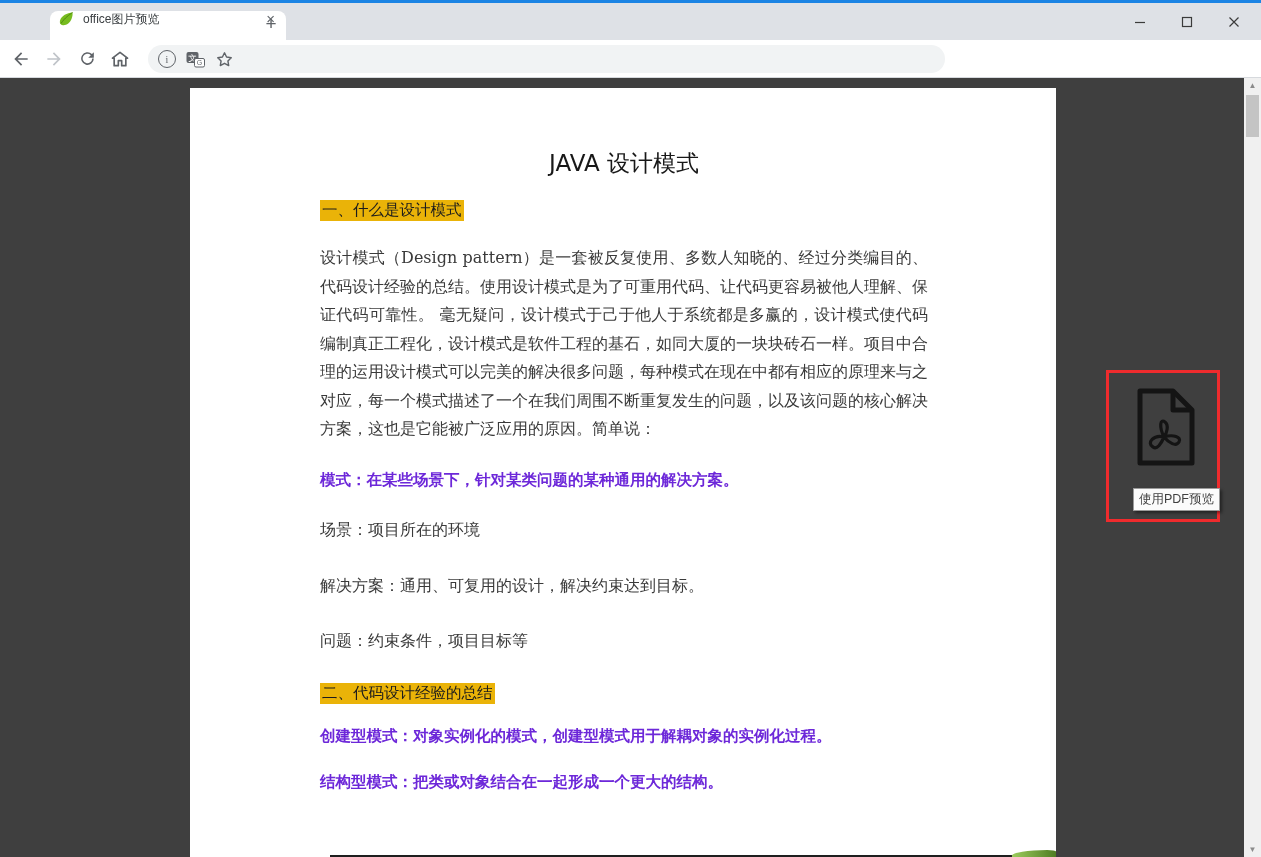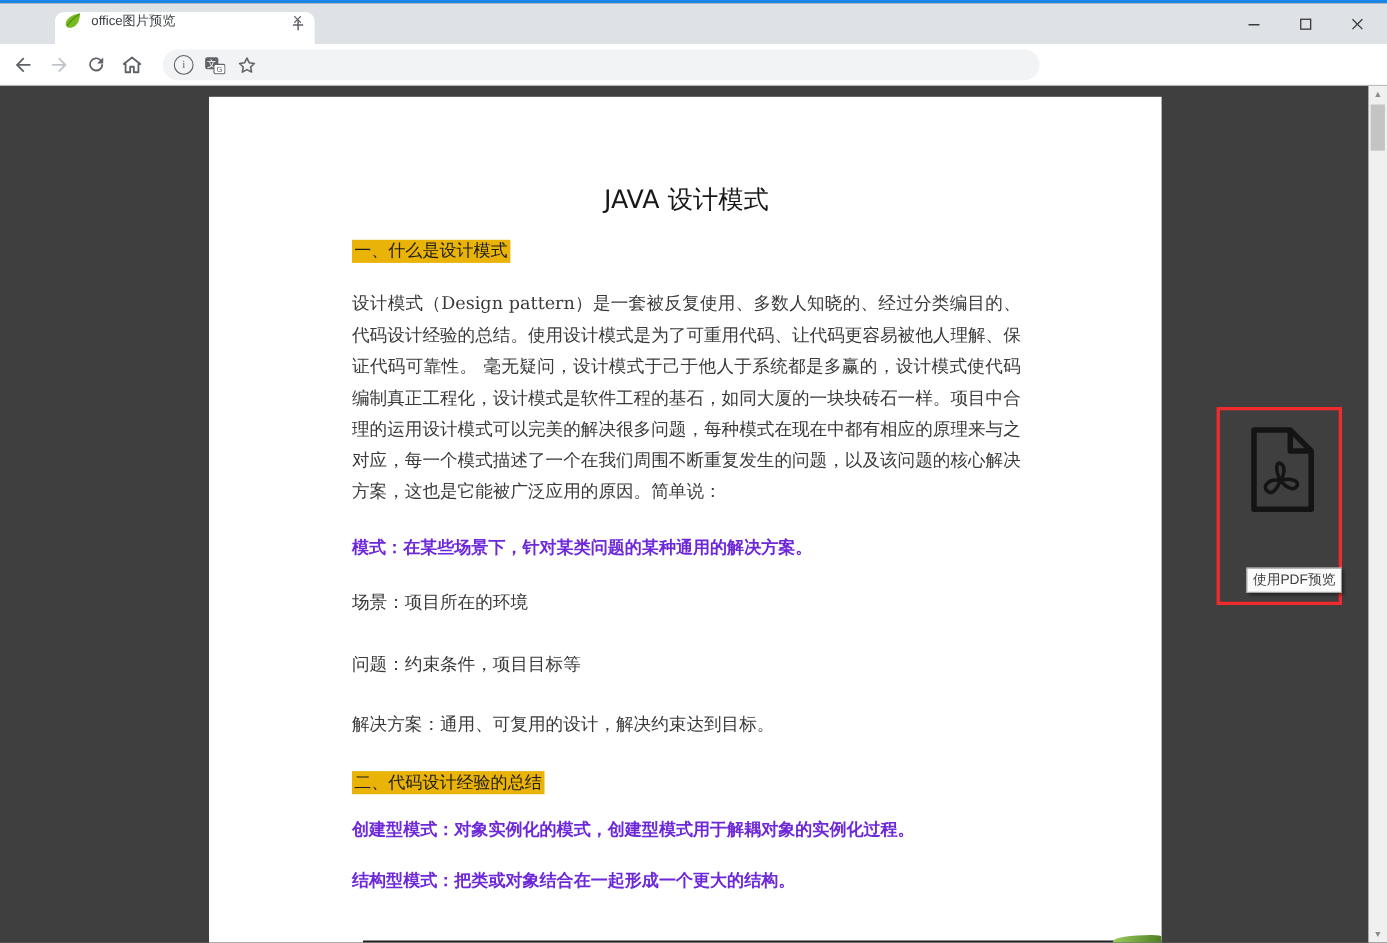--- a/index.html
+++ b/index.html
@@ -42,35 +42,35 @@
   .cloud-tile{width:22px;height:22px;border-radius:5px;background:#eef4fb;display:flex;
               align-items:center;justify-content:center;}
   .divider{width:1px;height:20px;background:#d0d3d8;}
   .avatar{width:26px;height:26px;border-radius:50%;background:#96756a;color:#fff;font-size:9px;
           display:flex;align-items:center;justify-content:center;letter-spacing:0;}
   .menu-dots{color:#5f6368;font-size:16px;padding:0 4px;line-height:16px;}
 
   
   .content{position:absolute;top:78px;left:0;right:0;bottom:0;background:#3f3f3f;overflow:hidden;}
   .page{position:absolute;left:190px;top:10px;width:866px;bottom:0;background:#fff;
-        padding:78px 128px 0 130px;box-sizing:border-box;overflow:hidden;}
+        padding:60px 128px 0 130px;box-sizing:border-box;overflow:hidden;}
   .doc-title{margin:0 0 21px;text-align:center;font-family:"DejaVu Sans",sans-serif;
              font-size:23px;font-weight:500;color:#181818;}
   .heading-row{margin:0 0 23px;}
   .hl{display:inline-block;background:#eab308;color:#1c1c1c;padding:1px 2px;
       font:15.5px/1.25 "DejaVu Serif",serif;text-align:center;}
   p.body{margin:0 0 27px;font:16px/28.5px "DejaVu Serif",serif;color:#3a3a3a;text-align:justify;}
   p.bold{margin:0 0 27px;font-family:"DejaVu Sans",sans-serif;font-weight:bold;
          font-size:15.5px;line-height:1.2;color:#6d28d9;}
   .img-top-line{position:absolute;bottom:0;left:140px;right:0;height:2px;background:#1e1e1e;}
   .green-sliver{position:absolute;bottom:0;right:0;width:44px;height:7px;
                 background:linear-gradient(90deg,#9ccc5d,#4f7d22);border-radius:80% 20% 0 0;}
 
   
-  .pdf-btn{position:absolute;left:1106px;top:292px;width:114px;height:180px;
+  .pdf-btn{position:absolute;left:1106px;top:292px;width:114px;height:152px;
            border:3px solid #ef2b2d;box-sizing:border-box;cursor:pointer;}
   .pdf-icon{display:block;margin:14px auto 0;}
   .pdf-label{position:absolute;left:24px;bottom:8px;background:#fbfbfb;border:1px solid #9a9a9a;
              box-shadow:2px 2px 3px rgba(0,0,0,.45);font-size:12.5px;color:#3f3f3f;
              padding:2px 5px;white-space:nowrap;}
 
   
   .scrollbar{position:absolute;right:0;top:0;bottom:0;width:17px;background:#f0f0f0;}
   .sb-arrow{position:absolute;left:0;width:17px;height:15px;color:#8b8b8b;font-size:8px;
             display:flex;align-items:center;justify-content:center;}
@@ -198,22 +198,22 @@
 </div>
 
 <div class="content">
 
   <div class="page">
     <h1 class="doc-title">JAVA 设计模式</h1>
     <p class="heading-row"><span class="hl">一、什么是设计模式</span></p>
     <p class="body">设计模式（Design pattern）是一套被反复使用、多数人知晓的、经过分类编目的、代码设计经验的总结。使用设计模式是为了可重用代码、让代码更容易被他人理解、保证代码可靠性。 毫无疑问，设计模式于己于他人于系统都是多赢的，设计模式使代码编制真正工程化，设计模式是软件工程的基石，如同大厦的一块块砖石一样。项目中合理的运用设计模式可以完美的解决很多问题，每种模式在现在中都有相应的原理来与之对应，每一个模式描述了一个在我们周围不断重复发生的问题，以及该问题的核心解决方案，这也是它能被广泛应用的原因。简单说：</p>
     <p class="bold">模式：在某些场景下，针对某类问题的某种通用的解决方案。</p>
     <p class="body">场景：项目所在的环境</p>
+    <p class="body">解决方案：通用、可复用的设计，解决约束达到目标。</p>
     <p class="body">问题：约束条件，项目目标等</p>
-    <p class="body">解决方案：通用、可复用的设计，解决约束达到目标。</p>
     <p class="heading-row"><span class="hl">二、代码设计经验的总结</span></p>
     <p class="bold">创建型模式：对象实例化的模式，创建型模式用于解耦对象的实例化过程。</p>
     <p class="bold">结构型模式：把类或对象结合在一起形成一个更大的结构。</p>
 
     <div class="img-top-line"></div>
     <div class="green-sliver"></div>
   </div>
 
   <div class="pdf-btn">
     <svg class="pdf-icon" width="68" height="80" viewBox="0 0 68 80">

